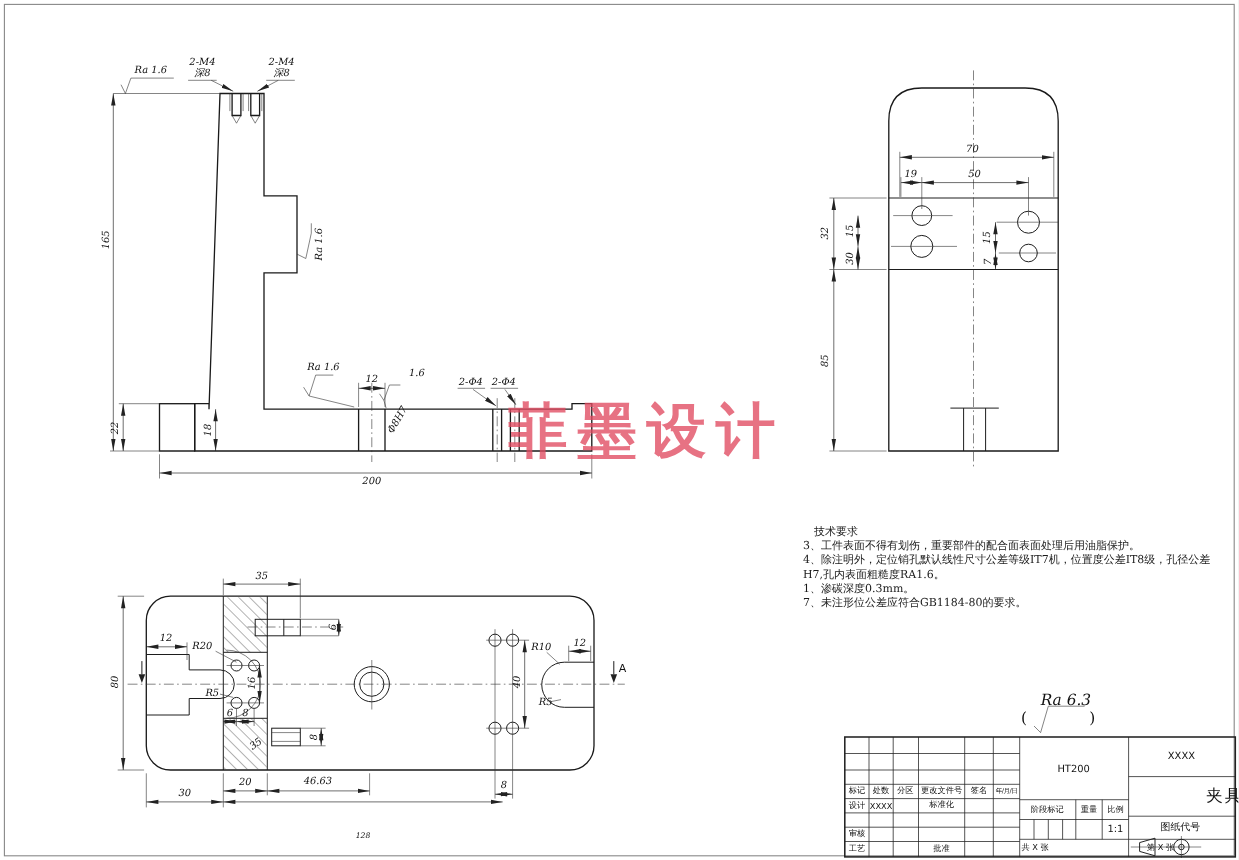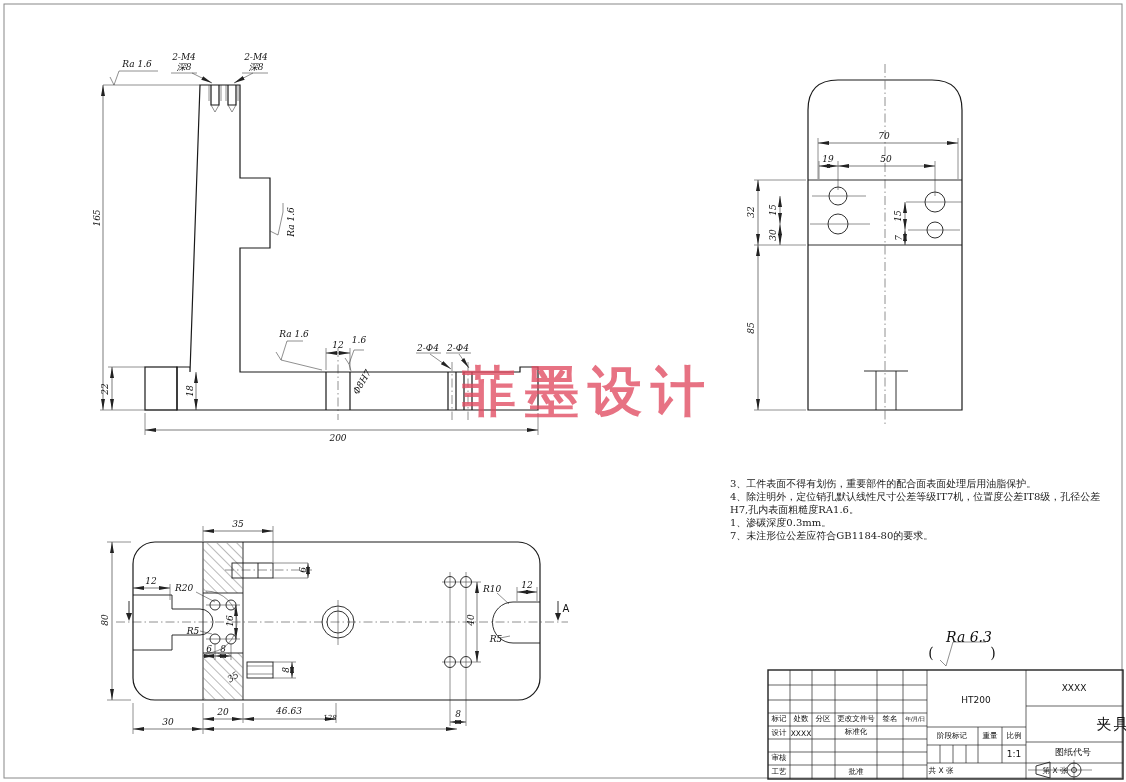--- a/index.html
+++ b/index.html
@@ -264,21 +264,21 @@
 <span class="lbl" style="left:184px;top:57px">2-M4</span>
 <span class="lbl" style="left:184px;top:67px">深8</span>
 <span class="lbl" style="left:256px;top:57px">2-M4</span>
 <span class="lbl" style="left:256px;top:67px">深8</span>
 <span class="lbl rot" style="left:97px;top:218px">165</span>
 <span class="lbl rot" style="left:105px;top:389px">22</span>
 <span class="lbl rot" style="left:190px;top:391px">18</span>
 <span class="lbl rot" style="left:291px;top:222px">Ra 1.6</span>
 <span class="lbl" style="left:294px;top:334px">Ra 1.6</span>
 <span class="lbl" style="left:338px;top:345px">12</span>
-<span class="lbl" style="left:359px;top:340px">1.6</span>
+<span class="lbl" style="left:379px;top:340px">1.6</span>
 <span class="lbl rot60" style="left:362px;top:382px">Φ8H7</span>
 <span class="lbl" style="left:428px;top:348px">2-Φ4</span>
 <span class="lbl" style="left:458px;top:348px">2-Φ4</span>
 <span class="lbl" style="left:338px;top:438px">200</span>
 
 <span class="lbl" style="left:884px;top:136px">70</span>
 <span class="lbl" style="left:828px;top:159px">19</span>
 <span class="lbl" style="left:886px;top:159px">50</span>
 <span class="lbl rot" style="left:751px;top:212px">32</span>
 <span class="lbl rot" style="left:773px;top:210px">15</span>
@@ -293,34 +293,35 @@
 <span class="lbl" style="left:193px;top:631px">R5</span>
 <span class="lbl rot" style="left:105px;top:620px">80</span>
 <span class="lbl" style="left:209px;top:649px">6</span>
 <span class="lbl" style="left:223px;top:649px">8</span>
 <span class="lbl rot" style="left:230px;top:621px">16</span>
 <span class="lbl rot" style="left:303px;top:570px">6</span>
 <span class="lbl rot" style="left:286px;top:670px">8</span>
 <span class="lbl rot35" style="left:233px;top:677px">35</span>
 <span class="lbl" style="left:223px;top:712px">20</span>
 <span class="lbl" style="left:289px;top:711px">46.63</span>
-<span class="lbl sm" style="left:330px;top:718px">128</span>
+<span class="lbl sm" style="left:330px;top:760px">128</span>
 <span class="lbl" style="left:168px;top:722px">30</span>
 <span class="lbl" style="left:458px;top:714px">8</span>
 <span class="lbl rot" style="left:471px;top:620px">40</span>
 <span class="lbl" style="left:492px;top:589px">R10</span>
 <span class="lbl" style="left:496px;top:639px">R5</span>
 <span class="lbl" style="left:527px;top:585px">12</span>
 <span class="lbl up" style="left:566px;top:608px;font-size:10px">A</span>
 
 <span class="paren" style="left:931px;top:653px">(</span>
 <span class="lbl" style="left:969px;top:637px;font-size:14px">Ra 6.3</span>
 <span class="paren" style="left:993px;top:653px">)</span>
 
 <div id="techreq">
+  <div class="t">技术要求</div>
   <div>3、工件表面不得有划伤，重要部件的配合面表面处理后用油脂保护。</div>
   <div>4、除注明外，定位销孔默认线性尺寸公差等级IT7机，位置度公差IT8级，孔径公差</div>
   <div>H7,孔内表面粗糙度RA1.6。</div>
   <div>1、渗碳深度0.3mm。</div>
   <div>7、未注形位公差应符合GB1184-80的要求。</div>
 </div>
 
 <span class="tb" style="left:779px;top:719px">标记</span>
 <span class="tb" style="left:801px;top:719px">处数</span>
 <span class="tb" style="left:823px;top:719px">分区</span>

